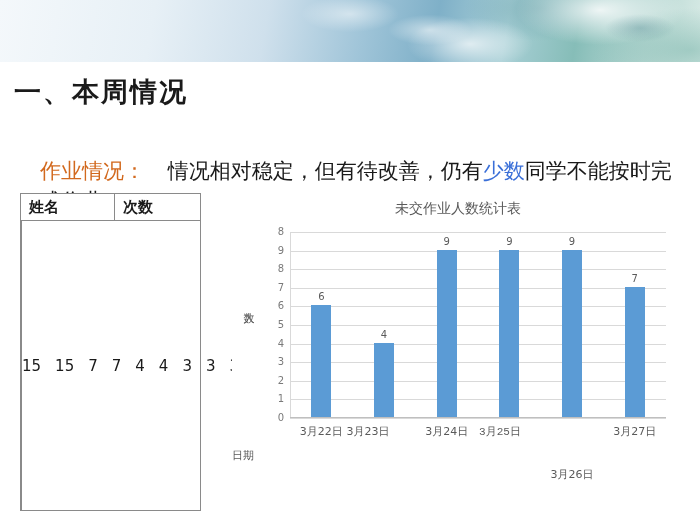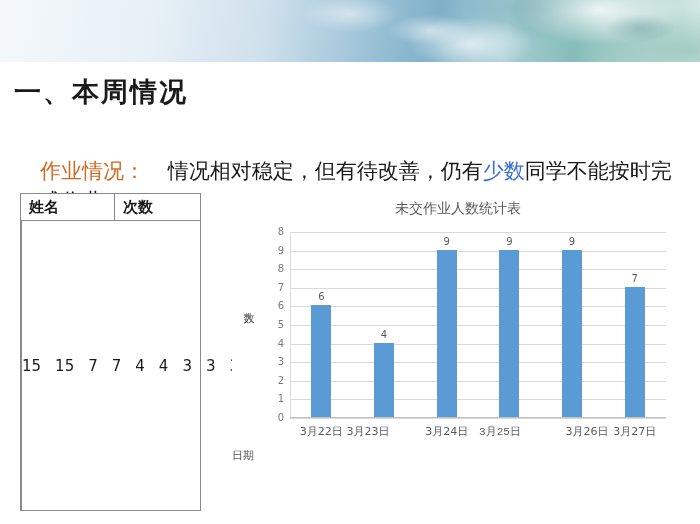--- a/index.html
+++ b/index.html
@@ -217,15 +217,15 @@
       <div class="bar-label" style="left: 199.333px; top: 3.6px;">9</div>
       <div class="bar" style="left: 272px; height: 167.4px; background: rgb(91, 155, 213);"></div>
       <div class="bar-label" style="left: 262px; top: 3.6px;">9</div>
       <div class="bar" style="left: 334.667px; height: 130.2px; background: rgb(91, 155, 213);"></div>
       <div class="bar-label" style="left: 324.667px; top: 40.8px;">7</div>
     </div>
 <div class="xtick" style="left: 54.3333px;">3月22日</div>
     <div class="xtick" style="left: 101px;">3月23日</div>
     <div class="xtick" style="left: 179.667px;">3月24日</div>
     <div class="xtick" style="left: 233px; font-family: Liberation Mono, monospace;">3月25日</div>
-    <div class="xtick" style="left: 320px;">3月26日</div>
+    <div class="xtick" style="left: 305px; margin-top: 43px;">3月26日</div>
     <div class="xtick" style="left: 367.667px;">3月27日</div>
   </div>
 
 </body></html>

